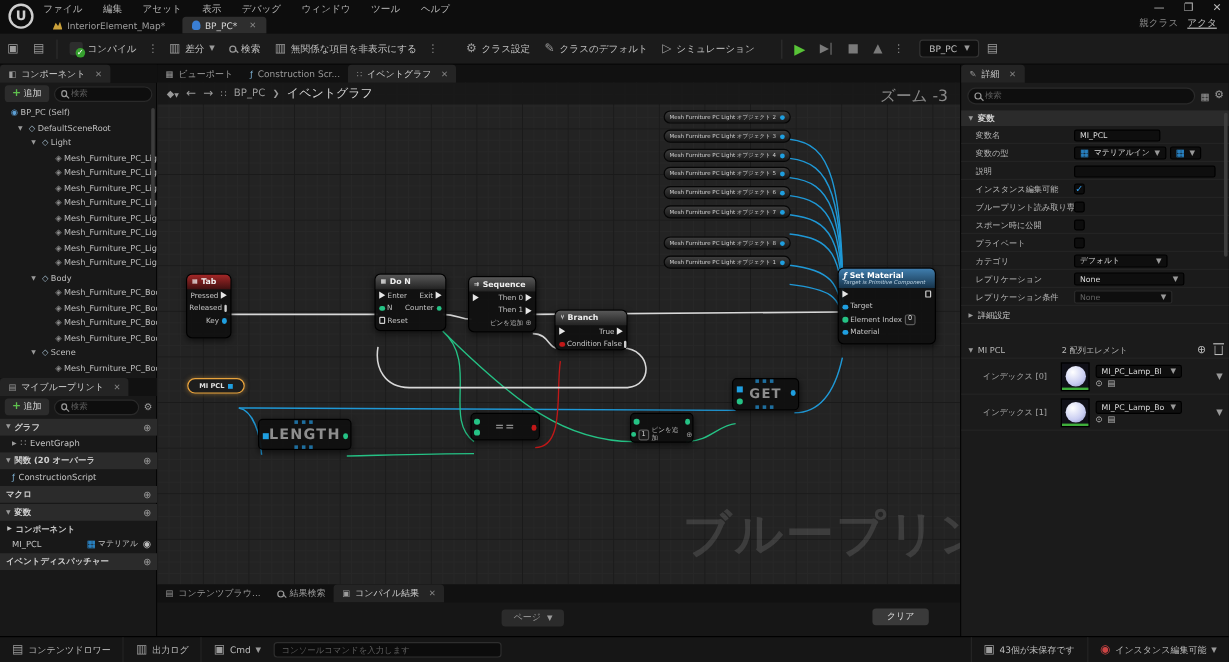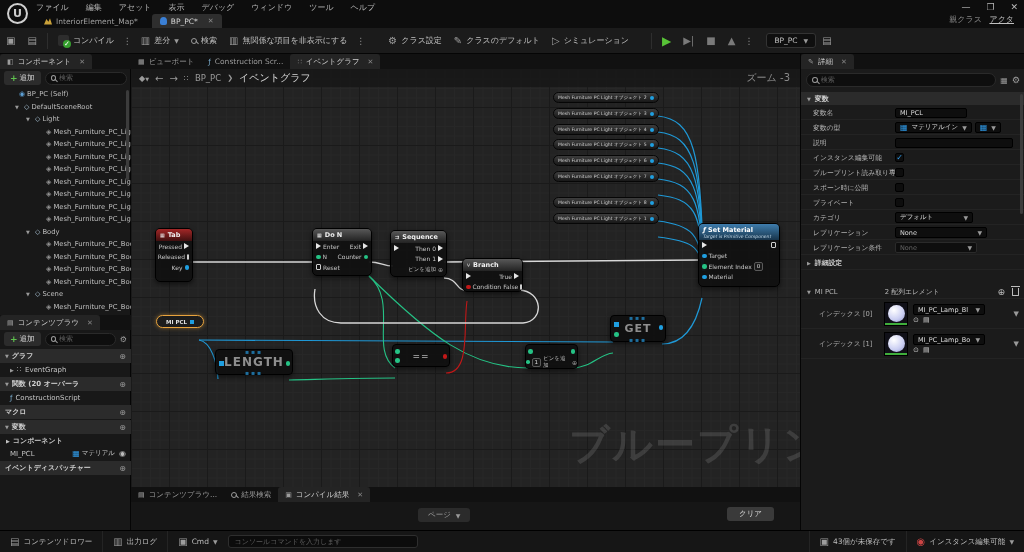--- a/index.html
+++ b/index.html
@@ -82,21 +82,21 @@
       linear-gradient(#1a1a1a 1px, transparent 1px),
       linear-gradient(90deg, #1a1a1a 1px, transparent 1px),
       linear-gradient(#272727 1px, transparent 1px),
       linear-gradient(90deg, #272727 1px, transparent 1px);
     background-size: 38px 38px, 38px 38px, 9.5px 9.5px, 9.5px 9.5px; }
   #bc-bar { position:absolute; left:0; top:0; width:669px; height:18px; background:rgba(24,24,24,.92);
     display:flex; align-items:center; gap:6px; padding:0 8px; }
   #bc-bar .nav { color:#9a9a9a; font-size:10px; }
   #bc-title { font-size:10px; color:#d6d6d6; }
   #bc-root { font-size:8.5px; color:#9a9a9a; }
-  #zoom-label { position:absolute; right:10px; top:2px; font-size:10px; color:#8a8a8a; }
+  #zoom-label { position:absolute; right:10px; top:2px; font-size:13px; color:#8a8a8a; }
   #watermark { position:absolute; left:438px; top:348px; font-size:40px; font-weight:bold; color:rgba(255,255,255,.12);
     letter-spacing:2px; white-space:nowrap; }
 
   #wires { position:absolute; left:0; top:0; }
 
   .node { position:absolute; background:rgba(17,17,17,.95); border:1px solid #000; border-radius:5px;
     box-shadow:0 2px 5px rgba(0,0,0,.55); font-size:6px; color:#c6c6c6; }
   .hd { height:12px; border-radius:4px 4px 0 0; display:flex; align-items:center; gap:3px; padding:0 4px;
     font-size:6.5px; font-weight:bold; color:#efefef; white-space:nowrap; overflow:hidden; }
   .hd.red { background:linear-gradient(#a32727,#401010); }
@@ -288,21 +288,21 @@
       <span class="addbtn">
         <span class="plus">+</span>
           <span>追加</span>
       </span>
       <span class="searchbox">
         <span class="lens"></span>
         <input placeholder="検索" style="">
       </span>
     </div>
     <div id="comp-tree">
-        <div class="trow" data-icon="self" style="padding-left: 10px;">
+        <div class="trow" data-icon="self" style="padding-left: 0;">
         <span class="arr"></span>
         <span class="tree-ic"></span>
         <span>BP_PC (Self)</span>
       </div>
         <div class="trow" data-icon="scene" style="padding-left: 15px;">
         <span class="arr">▼</span>
         <span class="tree-ic"></span>
         <span>DefaultSceneRoot</span>
       </div>
         <div class="trow" data-icon="scene" style="padding-left: 26px;">
@@ -385,21 +385,21 @@
         <span class="tree-ic"></span>
         <span>Mesh_Furniture_PC_Body_5</span>
       </div>
       </div>
     <div class="vscroll" style="left:126px;top:36px;height:90px"></div>
 
     <div id="mybp">
       <div class="ptab-row" style="left:0;top:0;width:131px;position:relative">
         <div class="ptab">
           <span class="tbic" style="font-size:7px">▤</span>
-          <span>コンテンツブラウ</span>
+          <span>マイブループリント</span>
             <span class="x">✕</span>
         </div>
       </div>
       <div class="addrow" style="position:relative;left:0;top:2px;width:131px">
         <span class="addbtn">
           <span class="plus">+</span>
             <span>追加</span>
         </span>
         <span class="searchbox">
           <span class="lens"></span>
@@ -799,21 +799,21 @@
     </div>
     <div class="drow" style="top:187px">
       <span class="lbl">レプリケーション条件</span>
       <span class="ddrop dis" style="width:82px;justify-content:space-between">
         <span>None</span>
           <span class="chev">▼</span>
       </span>
     </div>
     <div class="drow" style="top:202px;padding-left:6px">
       <span class="arr" style="margin-right:4px">▶</span>
-        <span style="font-weight:bold;color:#cfcfcf">詳細設定</span>
+        <span style="font-weight:normal;color:#cfcfcf">詳細設定</span>
     </div>
 
 
     <div class="drow" style="top:231px;padding-left:6px">
       <span class="arr" style="margin-right:4px">▼</span>
       <span class="lbl" style="width:70px">MI PCL</span>
       <span>2 配列エレメント</span>
       <span style="margin-left:auto;display:flex;gap:7px;align-items:center">
         <span style="font-size:9px;color:#bdbdbd">⊕</span>
         <span class="trash"></span>

